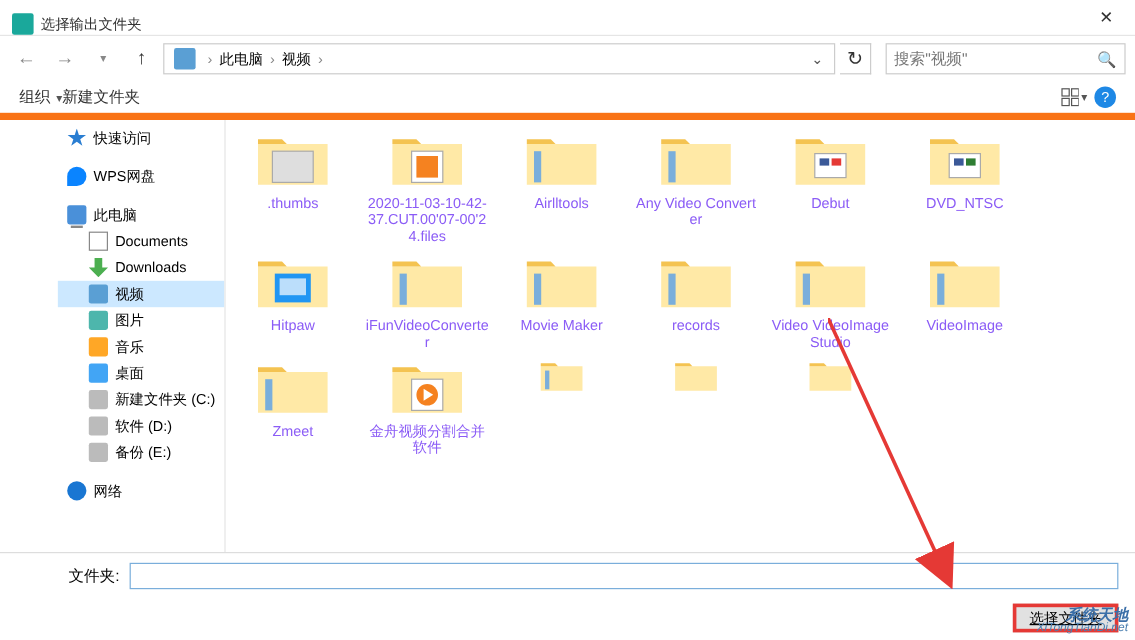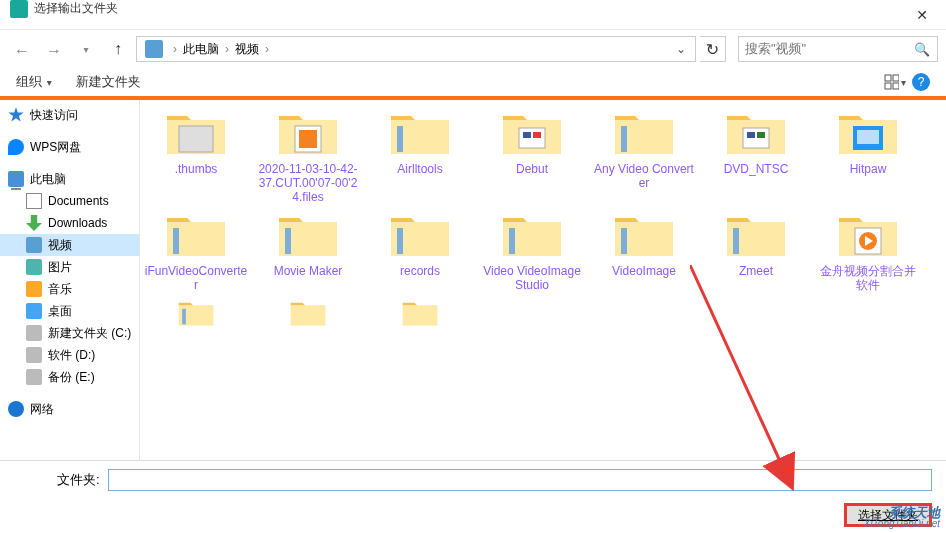--- a/index.html
+++ b/index.html
@@ -1,40 +1,40 @@
 <!DOCTYPE html>
 <html><head>
   <meta charset="utf-8">
   <style>
     * { box-sizing: border-box; margin: 0; padding: 0; font-family: "Microsoft YaHei", "Segoe UI", sans-serif; }
     body { width: 946px; height: 533px; background: #fff; overflow: hidden; position: relative; }
 
-    .titlebar { height: 30px; display: flex; align-items: flex-start; padding: 0 4px; border-bottom: 1px solid #e5e5e5; }
+    .titlebar { height: 30px; display: flex; align-items: flex-end; padding: 0 4px; border-bottom: 1px solid #e5e5e5; }
     .titlebar .app-icon { width: 18px; height: 18px; background: #1aa89b; border-radius: 2px; margin: 0 6px; display:inline-block; }
     .titlebar .title { font-size: 12px; color: #333; flex: 1; }
     .titlebar .close { width: 40px; height: 30px; text-align: center; line-height: 30px; font-size: 14px; color: #333; }
 
     .navbar { height: 38px; display: flex; align-items: center; padding: 0 8px; gap: 4px; }
     .nav-btn { width: 28px; height: 26px; display:flex; align-items:center; justify-content:center; color:#888; }
     .nav-btn.enabled { color:#333; }
     .crumb-icon { width:18px; height:18px; background:#5a9fd4; border-radius:2px; display:inline-block; margin:0 4px; }
     .breadcrumb { flex:1; height:26px; border:1px solid #ccc; display:flex; align-items:center; padding:0 4px; font-size:12px; }
     .breadcrumb .sep { margin:0 6px; color:#888; }
     .breadcrumb .drop { margin-left:auto; width:20px; text-align:center; color:#555; }
     .refresh { width:26px; height:26px; border:1px solid #ccc; border-left:none; display:flex; align-items:center; justify-content:center; color:#333; }
     .search { width:200px; height:26px; border:1px solid #ccc; margin-left:8px; display:flex; align-items:center; padding:0 6px; font-size:13px; color:#777; }
     .search .sicon { margin-left:auto; color:#555; }
 
-    .toolbar { height:32px; display:flex; align-items:center; padding:0 16px; gap:24px; font-size:13px; color:#333; border-bottom:4px solid #f97316; position:relative; }
+    .toolbar { height:32px; display:flex; align-items:center; padding:0 16px; font-size:13px; color:#333; border-bottom:6px solid #f97316; position:relative; }
     .toolbar .drop { margin-left:2px; font-size:10px; color:#555; }
     .toolbar .right { margin-left:auto; display:flex; gap:6px; align-items:center; }
     .icon-btn { width:22px; height:22px; display:flex; align-items:center; justify-content:center; }
     .help-icon { width:18px; height:18px; border-radius:50%; background:#1e88e5; color:#fff; font-size:12px; display:flex; align-items:center; justify-content:center; }
 
-    .main { display:flex; height:360px; }
+    .main { display:flex; height:360px;padding-left:48px; }
     .sidebar { width:140px; border-right:1px solid #e5e5e5; padding:4px 0; font-size:12px; overflow:hidden; }
     .sb-item { height:22px; display:flex; align-items:center; padding-left:8px; gap:6px; }
     .sb-item.child { padding-left:26px; }
     .sb-item.sel { background:#cce8ff; }
     .sb-icon { width:16px; height:16px; display:inline-block; flex-shrink:0; }
     .ic-star { background:#2a7ed2; clip-path: polygon(50% 0,61% 35%,98% 35%,68% 57%,79% 91%,50% 70%,21% 91%,32% 57%,2% 35%,39% 35%); }
     .ic-wps { background:#0a84ff; border-radius:50% 50% 50% 0; }
     .ic-pc { background:#4a90d9; border-radius:2px; position:relative; }
     .ic-pc::after { content:''; position:absolute; bottom:-3px; left:3px; width:10px; height:2px; background:#888; }
     .ic-doc { background:#fff; border:1px solid #888; }
@@ -198,33 +198,33 @@
               <path d="M2 12h58v34H2z" fill="#ffe9a6"></path>
               <path d="M2 8h20l4 4H2z" fill="#f4c351"></path>
               <rect x="8" y="18" width="6" height="26" fill="#7aaedb"></rect>
             </svg></div>
           <div class="label">Airlltools</div>
         </div>
       <div class="file-item">
           <div class="folder-icon"><svg viewBox="0 0 62 50">
               <path d="M2 12h58v34H2z" fill="#ffe9a6"></path>
               <path d="M2 8h20l4 4H2z" fill="#f4c351"></path>
+              <rect x="8" y="18" width="6" height="26" fill="#7aaedb"></rect>
+            </svg></div>
+          <div class="label">Any Video Converter</div>
+        </div>
+      <div class="file-item">
+          <div class="folder-icon"><svg viewBox="0 0 62 50">
+              <path d="M2 12h58v34H2z" fill="#ffe9a6"></path>
+              <path d="M2 8h20l4 4H2z" fill="#f4c351"></path>
               <rect x="18" y="20" width="26" height="20" fill="#fff" stroke="#aaa"></rect>
               <rect x="22" y="24" width="8" height="6" fill="#3b5998"></rect>
               <rect x="32" y="24" width="8" height="6" fill="#e53935"></rect>
             </svg></div>
           <div class="label">Debut</div>
-        </div>
-      <div class="file-item">
-          <div class="folder-icon"><svg viewBox="0 0 62 50">
-              <path d="M2 12h58v34H2z" fill="#ffe9a6"></path>
-              <path d="M2 8h20l4 4H2z" fill="#f4c351"></path>
-              <rect x="8" y="18" width="6" height="26" fill="#7aaedb"></rect>
-            </svg></div>
-          <div class="label">Any Video Converter</div>
         </div>
       <div class="file-item">
           <div class="folder-icon"><svg viewBox="0 0 62 50">
               <path d="M2 12h58v34H2z" fill="#ffe9a6"></path>
               <path d="M2 8h20l4 4H2z" fill="#f4c351"></path>
               <rect x="18" y="20" width="26" height="20" fill="#fff" stroke="#aaa"></rect>
               <rect x="22" y="24" width="8" height="6" fill="#3b5998"></rect>
               <rect x="32" y="24" width="8" height="6" fill="#2e7d32"></rect>
             </svg></div>
           <div class="label">DVD_NTSC</div>

